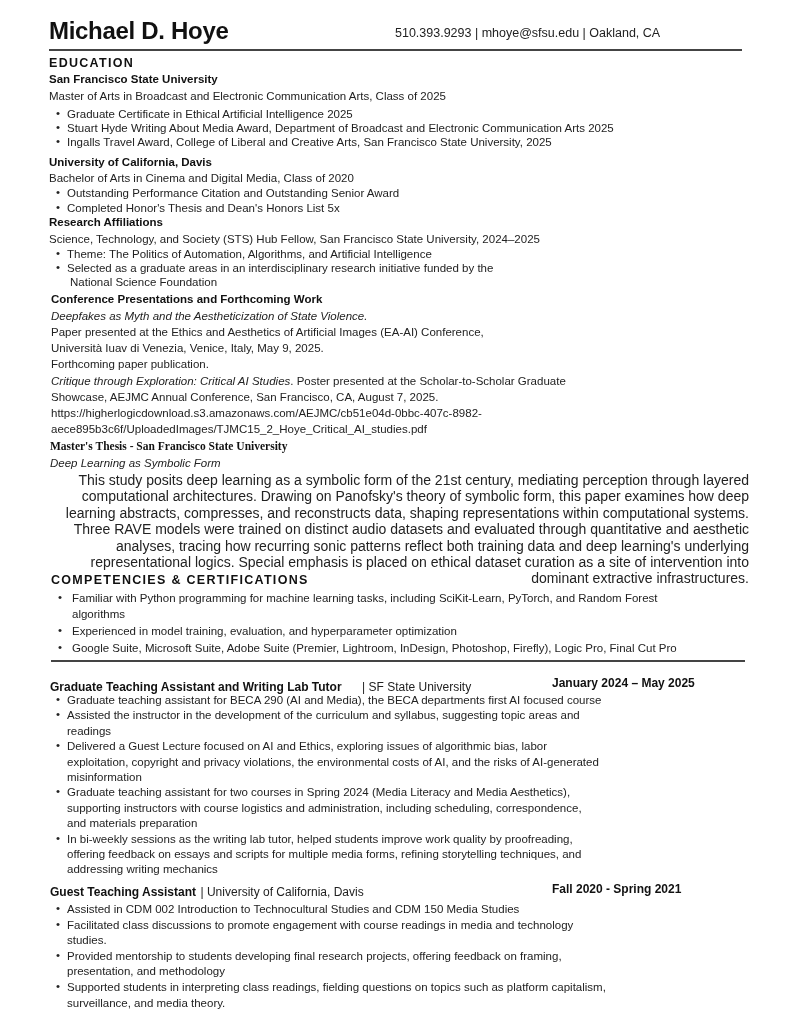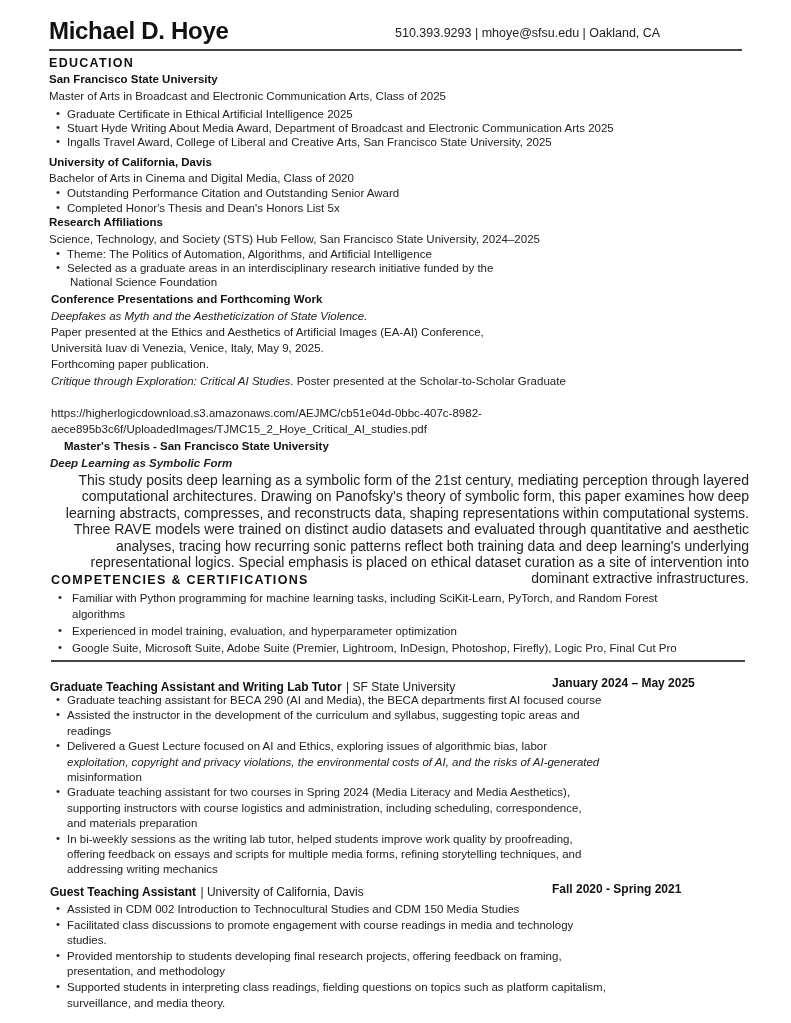--- a/index.html
+++ b/index.html
@@ -70,63 +70,64 @@
       <span class="btxt">Selected as a graduate areas in an interdisciplinary research initiative funded by the</span>
     </div>
   <div class="abs txt" style="left:70px; top:276px;">National Science Foundation</div>
 
   <div class="abs sub" style="left:51px; top:293px;">Conference Presentations and Forthcoming Work</div>
   <div class="abs txt ital" style="left:51px; top:310px;">Deepfakes as Myth and the Aestheticization of State Violence.</div>
   <div class="abs txt" style="left:51px; top:326px;">Paper presented at the Ethics and Aesthetics of Artificial Images (EA-AI) Conference,</div>
   <div class="abs txt" style="left:51px; top:342px;">Università Iuav di Venezia, Venice, Italy, May 9, 2025.</div>
   <div class="abs txt" style="left:51px; top:358px;">Forthcoming paper publication.</div>
   <div class="abs txt" style="left:51px; top:375px;"><span class="ital">Critique through Exploration: Critical AI Studies</span><span>. Poster presented at the Scholar-to-Scholar Graduate</span></div>
+  <div class="abs txt" style="left:51px; top:391px;">Showcase, AEJMC Annual Conference, San Francisco, CA, August 7, 2025.</div>
   <div class="abs txt" style="left:51px; top:407px;">https://higherlogicdownload.s3.amazonaws.com/AEJMC/cb51e04d-0bbc-407c-8982-</div>
   <div class="abs txt" style="left:51px; top:423px;">aece895b3c6f/UploadedImages/TJMC15_2_Hoye_Critical_AI_studies.pdf</div>
 
-  <div class="abs sub" style="left:64px; top:440px;">Master's Thesis - San Francisco State University</div>
-  <div class="abs txt ital" style="left:50px; top:457px;font-weight:bold;">Deep Learning as Symbolic Form</div>
+  <div class="abs sub" style="left:50px; top:440px;font-family:Liberation Serif, serif;">Master's Thesis - San Francisco State University</div>
+  <div class="abs txt ital" style="left:50px; top:457px;">Deep Learning as Symbolic Form</div>
   <div class="para" style="top:472px;">This study posits deep learning as a symbolic form of the 21st century, mediating perception through layered computational architectures. Drawing on Panofsky's theory of symbolic form, this paper examines how deep learning abstracts, compresses, and reconstructs data, shaping representations within computational systems. Three RAVE models were trained on distinct audio datasets and evaluated through quantitative and aesthetic analyses, tracing how recurring sonic patterns reflect both training data and deep learning's underlying representational logics. Special emphasis is placed on ethical dataset curation as a site of intervention into dominant extractive infrastructures.</div>
 
   <div class="abs section-title" style="left:51px; top:573px;">COMPETENCIES &amp; CERTIFICATIONS</div>
   <div class="bul" style="left:58px; top:591px;">
       <span class="dot">•</span>
       <span class="btxt" style="left:14px;">Familiar with Python programming for machine learning tasks, including SciKit-Learn, PyTorch, and Random Forest</span>
     </div>
   <div class="abs txt" style="left:72px; top:608px;">algorithms</div>
   <div class="bul" style="left:58px; top:624px;">
       <span class="dot">•</span>
       <span class="btxt" style="left:14px;">Experienced in model training, evaluation, and hyperparameter optimization</span>
     </div>
   <div class="bul" style="left:58px; top:641px;">
       <span class="dot">•</span>
       <span class="btxt" style="left:14px;">Google Suite, Microsoft Suite, Adobe Suite (Premier, Lightroom, InDesign, Photoshop, Firefly), Logic Pro, Final Cut Pro</span>
     </div>
   <div class="rule" style="left:51px; top:660px; width:694px;"></div>
 
   <div class="abs" style="left:50px; top:677px;">
     <span class="sub" style="font-size:12px;">Graduate Teaching Assistant and Writing Lab Tutor</span>
-    <span class="txt" style="font-size:12px; margin-left:0;">| SF State University</span>
+    <span class="txt" style="font-size:12px; margin-left:16px;">| SF State University</span>
   </div>
   <div class="abs date" style="left:552px; top:676px;">January 2024 – May 2025</div>
 
   <div id="job1-list">
       <div class="bul" style="left: 56px; top: 693px;">
         <span class="dot">•</span>
         <span class="btxt" style="top: 0px;">Graduate teaching assistant for BECA 290 (AI and Media), the BECA departments first AI focused course</span>
       </div>
       <div class="bul" style="left: 56px; top: 708.4px;">
         <span class="dot">•</span>
         <span class="btxt" style="top: 0px;">Assisted the instructor in the development of the curriculum and syllabus, suggesting topic areas and</span>
         <span class="btxt" style="top: 15.4px;">readings</span>
       </div>
       <div class="bul" style="left: 56px; top: 739.2px;">
         <span class="dot">•</span>
         <span class="btxt" style="top: 0px;">Delivered a Guest Lecture focused on AI and Ethics, exploring issues of algorithmic bias, labor</span>
-        <span class="btxt" style="top: 15.4px; font-style: italic;">exploitation, copyright and privacy violations, the environmental costs of AI, and the risks of AI-generated</span>
+        <span class="btxt" style="top: 15.4px;">exploitation, copyright and privacy violations, the environmental costs of AI, and the risks of AI-generated</span>
         <span class="btxt" style="top: 30.8px;">misinformation</span>
       </div>
       <div class="bul" style="left: 56px; top: 785.4px;">
         <span class="dot">•</span>
         <span class="btxt" style="top: 0px;">Graduate teaching assistant for two courses in Spring 2024 (Media Literacy and Media Aesthetics),</span>
         <span class="btxt" style="top: 15.4px;">supporting instructors with course logistics and administration, including scheduling, correspondence,</span>
         <span class="btxt" style="top: 30.8px; text-align: right;">and materials preparation</span>
       </div>
       <div class="bul" style="left: 56px; top: 831.6px;">
         <span class="dot">•</span>

